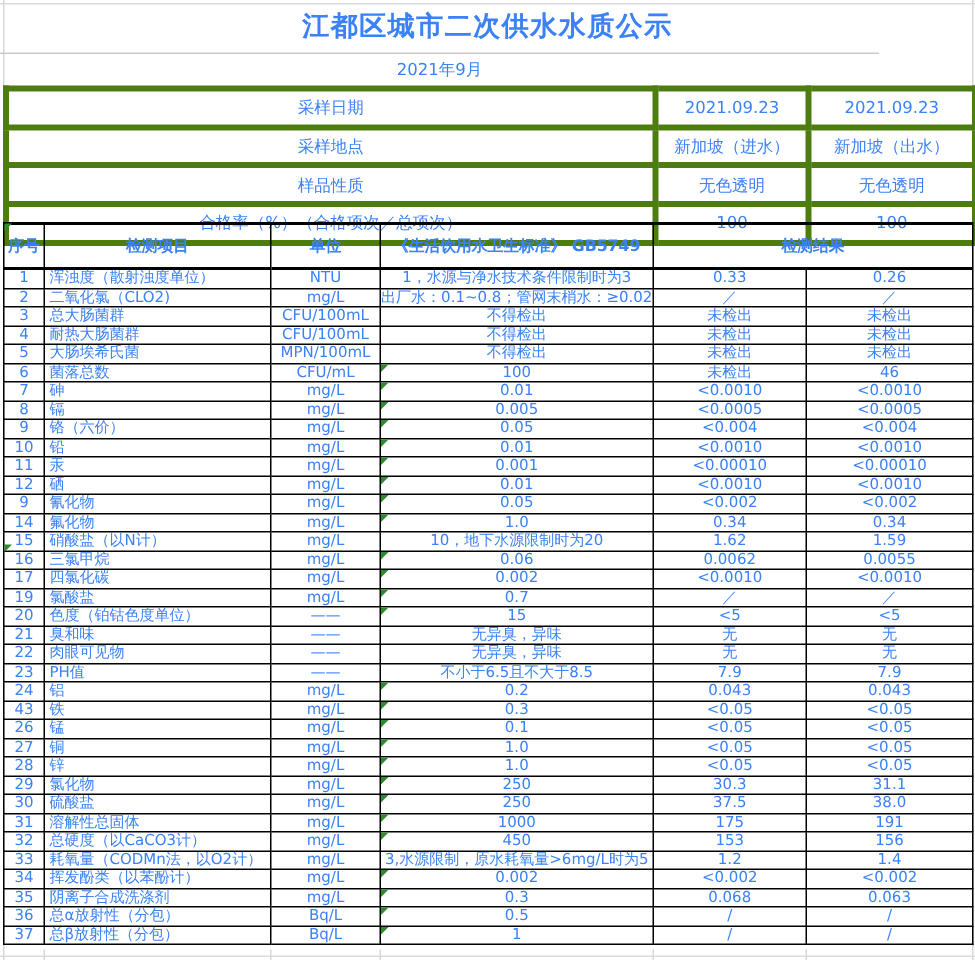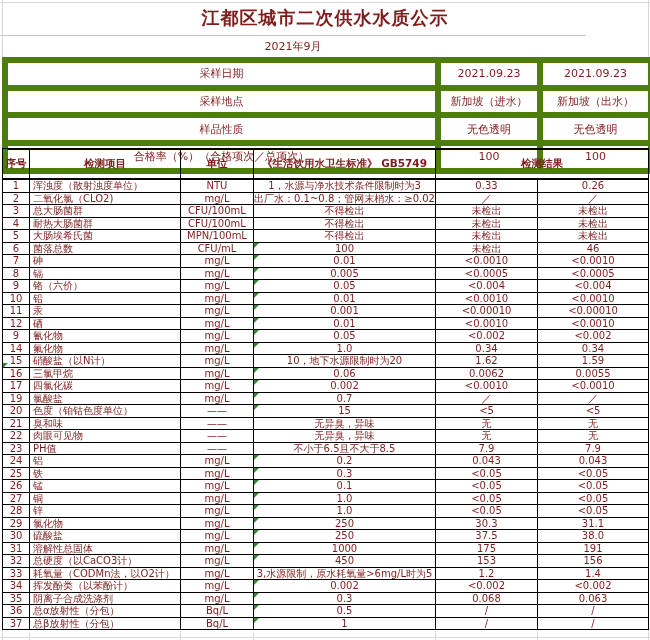--- a/index.html
+++ b/index.html
@@ -1,34 +1,34 @@
 <!DOCTYPE html>
 <html><head>
 <meta charset="utf-8">
 <style>
   html,body{margin:0;padding:0;background:#fff;}
   .page{position:relative;width:650px;height:640px;background:#ffffff;overflow:hidden;
-        font-family:"DejaVu Sans","Liberation Sans",sans-serif;color:#7f1d1d;}
+        font-family:"DejaVu Sans","Liberation Sans",sans-serif;color:#3b82f6;}
   
   .grid-v{position:absolute;top:0;width:1px;height:640px;background:#d7d7d7;}
   .grid-v.left{left:2px;}
   .grid-v.right{left:648px;}
   .grid-h{position:absolute;left:0;width:650px;height:1px;background:#dadada;}
   .grid-h.top{top:2px;}
   .grid-h.bottom{top:637px;}
   .stub{position:absolute;top:633px;width:1px;height:7px;background:#d7d7d7;}
 
   .title{position:absolute;top:0;left:0;width:650px;height:35px;line-height:35px;
          text-align:center;font-size:18px;font-weight:bold;letter-spacing:1px;}
   .subtitle{position:absolute;top:35px;left:0;width:586px;height:22px;line-height:22px;
          text-align:center;font-size:11px;border-top:1px solid #c9c9c9;box-sizing:border-box;}
 
   table{border-collapse:collapse;table-layout:fixed;}
   .info-table{position:absolute;top:57px;left:2px;width:646px;}
-  .info-table td{border:6px solid #4d7c0f;height:21.7px;padding:0;text-align:center;
+  .info-table td{border:4px solid #4d7c0f;height:21.7px;padding:0;text-align:center;
                  font-size:11px;white-space:nowrap;overflow:hidden;}
   .main-table{position:absolute;top:148px;left:2px;width:646px;border-top:2px solid #000;}
   .main-table th{border:1px solid #000;border-bottom:2px solid #000;height:28px;
                  font-weight:bold;font-size:10.5px;padding:0;white-space:nowrap;overflow:hidden;}
   .main-table td{border:1px solid #000;height:11.3px;line-height:11.5px;padding:0;
                  font-size:10px;text-align:center;white-space:nowrap;overflow:hidden;}
   .main-table td.c-item{text-align:left;padding-left:3px;}
   .main-table td.c-std{position:relative;}
   td.flagged::before{content:"";position:absolute;top:0;left:0;width:0;height:0;
                  border-top:5px solid #2e8b2e;border-right:5px solid transparent;}
@@ -304,21 +304,21 @@
   <tr>
     <td class="c-no">24</td>
     <td class="c-item">铝</td>
     <td class="c-unit">mg/L</td>
     <td class="c-std flagged">0.2</td>
     <td class="c-res">0.043</td>
     <td class="c-res">0.043</td>
   </tr>
 
   <tr>
-    <td class="c-no">25</td>
+    <td class="c-no">43</td>
     <td class="c-item">铁</td>
     <td class="c-unit">mg/L</td>
     <td class="c-std flagged">0.3</td>
     <td class="c-res">&lt;0.05</td>
     <td class="c-res">&lt;0.05</td>
   </tr>
 
   <tr>
     <td class="c-no">26</td>
     <td class="c-item">锰</td>

